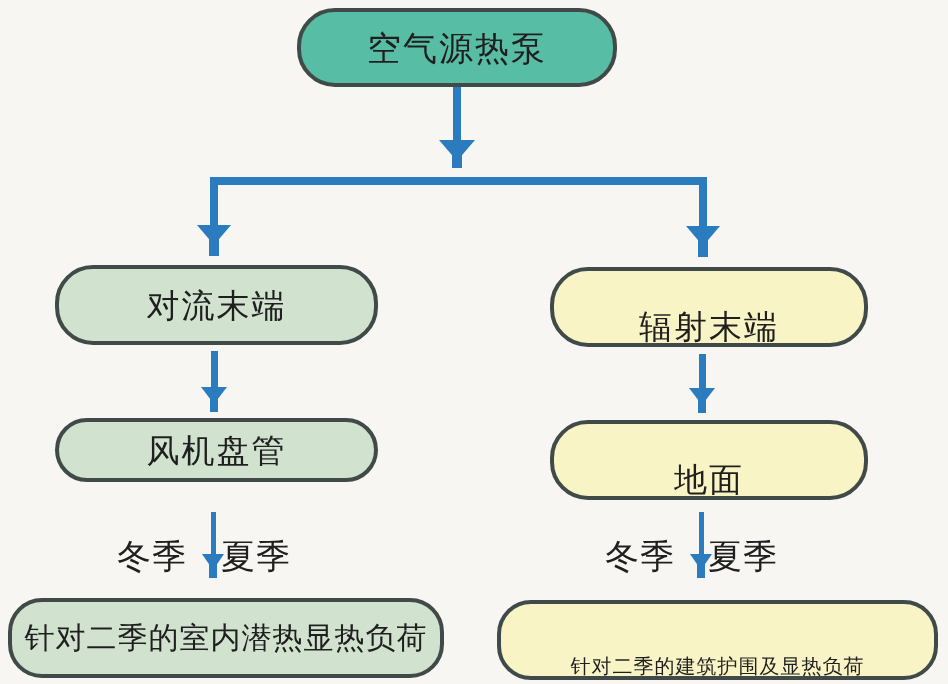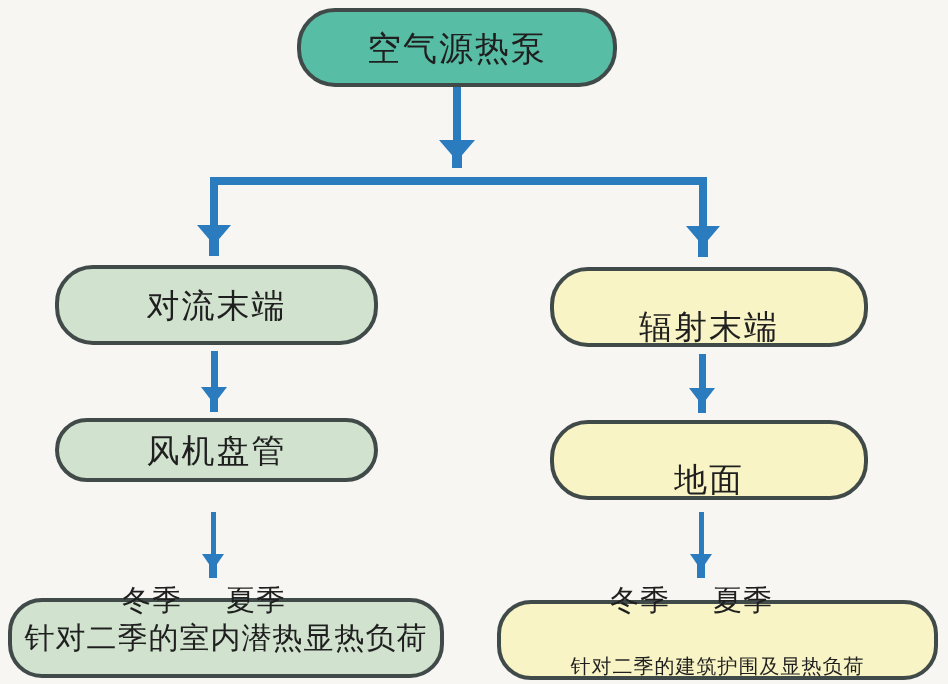--- a/index.html
+++ b/index.html
@@ -55,25 +55,24 @@
   .node.load-right { left: 497px; top: 600px; width: 441px; height: 80px; font-size: 20px; letter-spacing: 1px; border-radius: 34px; }
 
   .season-label {
     position: absolute;
     width: 70px;
     height: 34px;
     display: flex;
     align-items: center;
     justify-content: center;
     color: var(--text, #1f1f1f);
-    font-size: 29px;
+    font-size: 34px;
     letter-spacing: 1px;
     white-space: nowrap;
     line-height: 1;
-    margin-top: 44px;
   }
   .season-label.lw { left: 117px; top: 539px; }
   .season-label.ls { left: 221px; top: 539px; }
   .season-label.rw { left: 605px; top: 539px; }
   .season-label.rs { left: 708px; top: 539px; }
 </style>
 </head>
 <body>
 
 <div class="canvas">

